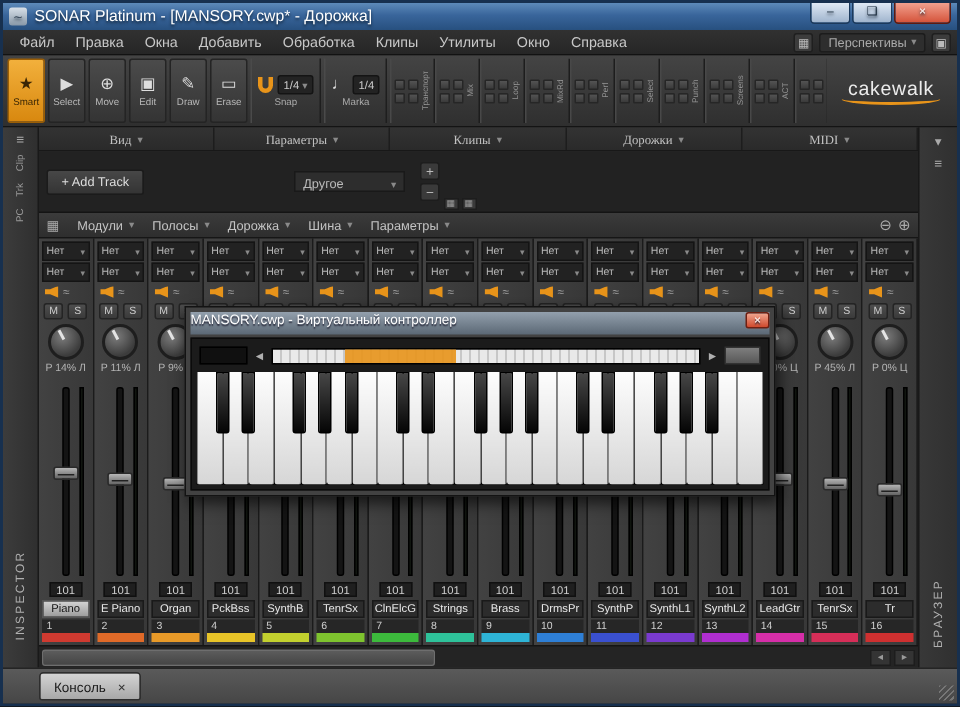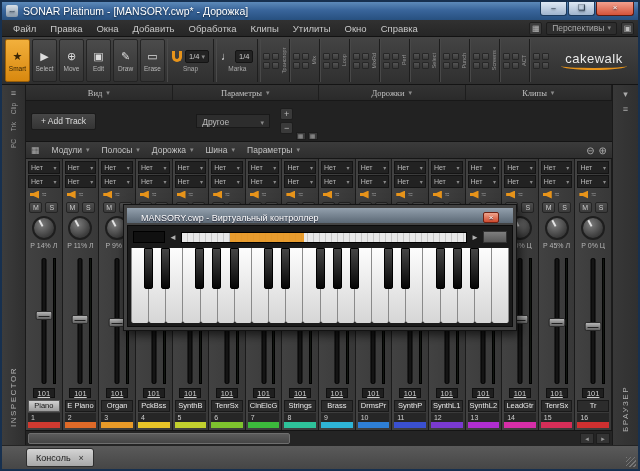--- a/index.html
+++ b/index.html
@@ -89,41 +89,41 @@
   .knobwrap{height:40px;flex:0 0 auto;display:flex;flex-direction:column;align-items:center;padding-top:2px;}
   .knob{width:24px;height:24px;border-radius:50%;background:radial-gradient(circle at 38% 32%,#7c7c7c,#3c3c3c 70%);border:2px solid #1e1e1e;position:relative;}
   .knob:after{content:'';position:absolute;left:50%;top:1px;width:2px;height:7px;background:#e4e4e4;transform:translateX(-50%) rotate(-28deg);transform-origin:50% 10px;}
   .panv{font-size:7px;color:#b4b4b4;margin-top:2px;white-space:nowrap;overflow:hidden;}
   .fader{flex:1;position:relative;min-height:0;margin:2px 0;}
   .fslot{position:absolute;left:50%;top:2px;bottom:2px;width:5px;transform:translateX(-50%);background:#141414;border:1px solid #000;border-radius:2px;}
   .meter{position:absolute;right:5px;top:2px;bottom:2px;width:3px;background:#10150f;border:1px solid #000;}
   .fhandle{position:absolute;left:50%;top:44%;transform:translateX(-50%);width:17px;height:9px;background:linear-gradient(#b6b6b6,#636363);border:1px solid #2a2a2a;border-radius:2px;}
   .fhandle:after{content:'';position:absolute;left:2px;right:2px;top:4px;height:1px;background:#222;}
   .vol{height:11px;flex:0 0 auto;display:flex;justify-content:center;}
-  .volbox{min-width:22px;height:10px;background:#1f1f1f;border:1px solid #101010;color:#cfcfcf;font-size:7.5px;line-height:9px;text-align:center;padding:0 2px;text-decoration:underline;}
+  .volbox{min-width:22px;height:10px;background:#1f1f1f;border:1px solid #101010;color:#cfcfcf;font-size:7.5px;line-height:9px;text-align:center;padding:0 2px;}
   .cname{height:12px;flex:0 0 auto;margin:1px 1px 0;background:#2c2c2c;border:1px solid #191919;color:#e8e8e8;font-size:7.5px;line-height:10px;text-align:center;white-space:nowrap;overflow:hidden;}
   .cname.selected{background:linear-gradient(#d2d2d2,#9c9c9c);color:#151515;border-color:#555;}
   .cnum{height:9px;flex:0 0 auto;font-size:7px;color:#cfcfcf;padding:0 3px;line-height:9px;background:#262626;margin:1px 1px 0;}
   .ccolor{height:6px;flex:0 0 auto;margin:0 1px 1px;}
 
   
   .hscroll{height:15px;flex:0 0 auto;background:#242424;border-top:1px solid #141414;display:flex;align-items:center;padding:1px 2px;gap:2px;}
   .hthumb{width:45%;height:11px;background:linear-gradient(#5c5c5c,#454545);border:1px solid #6e6e6e;border-radius:2px;}
   .hs-btn{width:14px;height:11px;margin-left:auto;background:#343434;border:1px solid #1d1d1d;color:#999;font-size:7px;line-height:9px;text-align:center;}
   .hs-btn + .hs-btn{margin-left:0;}
 
   
   .statusbar{height:24px;flex:0 0 auto;background:linear-gradient(#5a5a5a,#464646);border-top:1px solid #242424;display:flex;align-items:center;padding-left:24px;position:relative;}
   .console-tab{height:19px;background:linear-gradient(#d4d4d4,#a8a8a8);border:1px solid #2e2e2e;border-radius:3px 3px 2px 2px;display:flex;align-items:center;gap:8px;padding:0 9px;font-size:9px;color:#1a1a1a;}
   .tab-close{color:#333;font-size:9px;}
   .grip{position:absolute;right:2px;bottom:2px;width:10px;height:10px;background:repeating-linear-gradient(135deg,#777 0 1px,transparent 1px 3px);}
 
   
   .piano-window{position:absolute;left:121px;top:202px;width:394px;height:127px;background:#424242;border:1px solid #131313;box-shadow:3px 4px 10px rgba(0,0,0,.65);padding:3px;display:flex;flex-direction:column;z-index:50;}
-  .pw-titlebar{height:15px;flex:0 0 auto;background:linear-gradient(#93a0ad,#5b6875);display:flex;align-items:flex-end;padding:0 14px;font-size:9px;color:#fff;text-shadow:0 1px 1px #223;}
+  .pw-titlebar{height:15px;flex:0 0 auto;background:linear-gradient(#93a0ad,#5b6875);display:flex;align-items:flex-start;padding:0 0;font-size:9px;color:#fff;text-shadow:0 1px 1px #223;}
   .pw-close{margin-left:auto;width:16px;height:11px;background:linear-gradient(#f0a58e,#cf4a2e);border:1px solid #6e2012;border-radius:2px;color:#fff;font-size:8px;line-height:9px;text-align:center;}
   .pw-body{flex:1;background:#1b1b1b;border:1px solid #0b0b0b;margin-top:2px;display:flex;flex-direction:column;padding:3px;min-height:0;}
   .pw-toolstrip{height:16px;flex:0 0 auto;display:flex;align-items:center;gap:4px;padding:0 2px;}
   .pw-btn-left{width:32px;height:12px;background:#101010;border:1px solid #000;}
   .pw-arrow{color:#b0b0b0;font-size:8px;}
   .pw-overview{flex:1;height:11px;background:repeating-linear-gradient(90deg,#e9e9e9 0 5px,#c7c7c7 5px 6px);border:1px solid #000;position:relative;}
   .pw-range{position:absolute;left:17%;width:26%;top:0;bottom:0;background:#e8941a;opacity:.9;}
   .pw-btn-right{width:24px;height:12px;background:linear-gradient(#7e7e7e,#585858);border:1px solid #333;}
   .pw-keys{flex:1;position:relative;background:#000;margin-top:3px;display:flex;min-height:0;}
   .wkey{flex:1;background:linear-gradient(#fdfdfd,#d6d6d6);border-right:1px solid #8a8a8a;border-radius:0 0 2px 2px;}
@@ -329,25 +329,29 @@
       <div class="control-row">
           <div class="ctrl-item">
     <span>Вид</span>
     <span class="chev">▾</span>
   </div>
           <div class="ctrl-item">
     <span>Параметры</span>
     <span class="chev">▾</span>
   </div>
           <div class="ctrl-item">
+    <span>Клипы</span>
+    <span class="chev">▾</span>
+  </div>
+          <div class="ctrl-item">
     <span>Дорожки</span>
     <span class="chev">▾</span>
   </div>
           <div class="ctrl-item">
-    <span>Клипы</span>
+    <span>MIDI</span>
     <span class="chev">▾</span>
   </div>
         </div>
 
       <div class="track-panel">
         <div class="add-track">+ Add Track</div>
         <div class="filter-dd">
           <span>Другое</span>
           <span class="chev">▾</span>
         </div>

